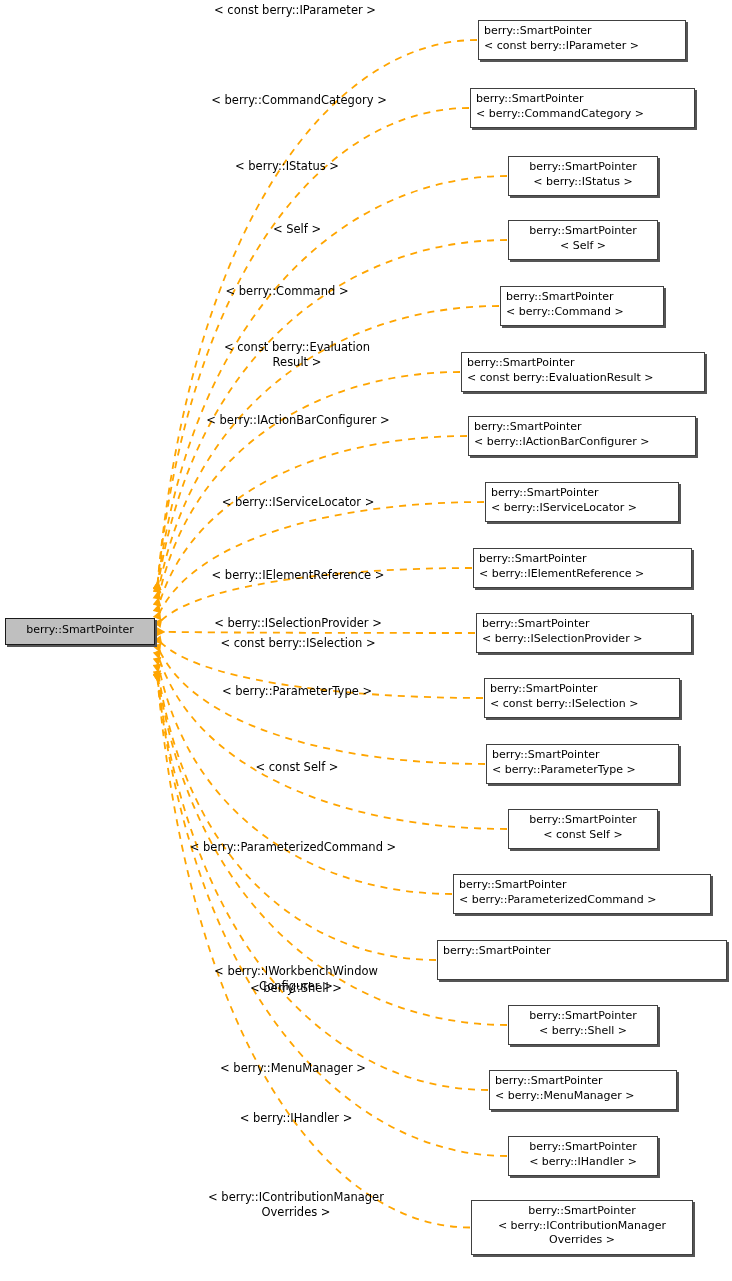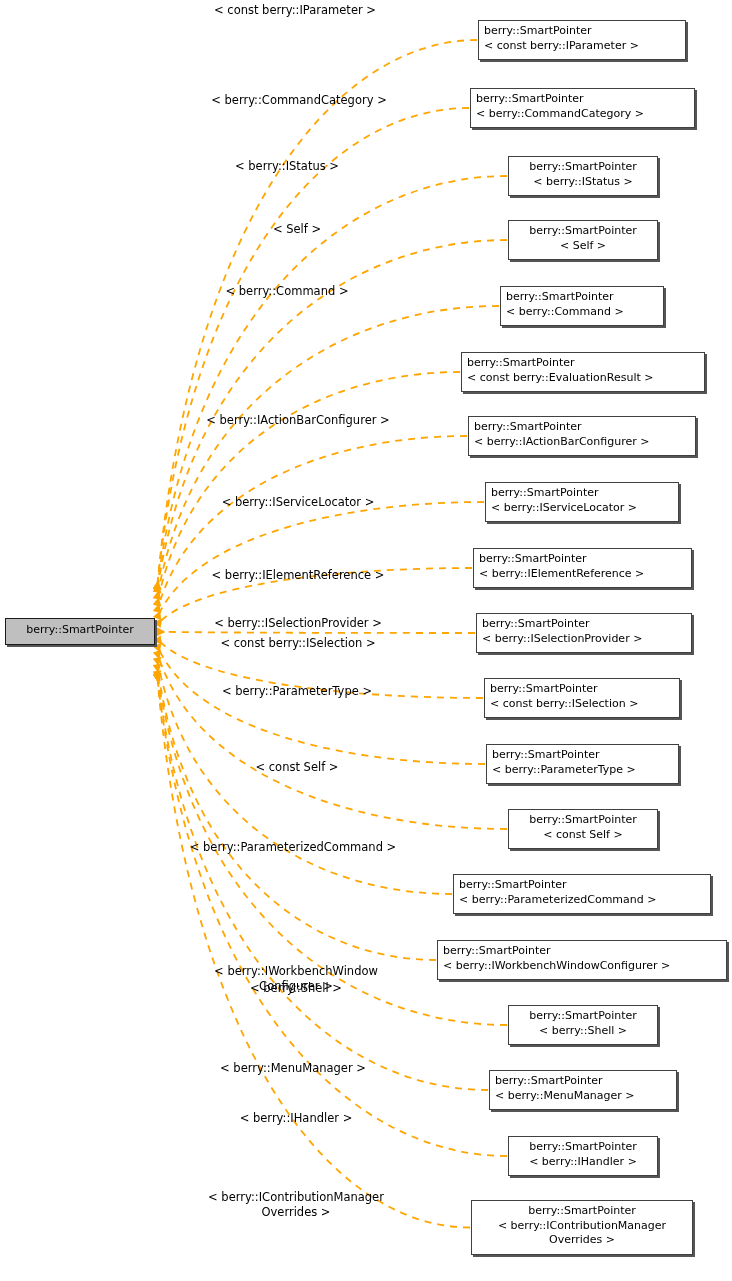--- a/index.html
+++ b/index.html
@@ -109,30 +109,31 @@
     <div class="node left-align" style="left: 500px; top: 286px; width: 164px; height: 40px;"><span class="ln">berry::SmartPointer</span><span class="ln">&lt; berry::Command &gt;</span></div>
     <div class="node left-align" style="left: 461px; top: 352px; width: 244px; height: 40px;"><span class="ln">berry::SmartPointer</span><span class="ln">&lt; const berry::EvaluationResult &gt;</span></div>
     <div class="node left-align" style="left: 468px; top: 416px; width: 228px; height: 40px;"><span class="ln">berry::SmartPointer</span><span class="ln">&lt; berry::IActionBarConfigurer &gt;</span></div>
     <div class="node left-align" style="left: 485px; top: 482px; width: 194px; height: 40px;"><span class="ln">berry::SmartPointer</span><span class="ln">&lt; berry::IServiceLocator &gt;</span></div>
     <div class="node left-align" style="left: 473px; top: 548px; width: 219px; height: 40px;"><span class="ln">berry::SmartPointer</span><span class="ln">&lt; berry::IElementReference &gt;</span></div>
     <div class="node left-align" style="left: 476px; top: 613px; width: 216px; height: 40px;"><span class="ln">berry::SmartPointer</span><span class="ln">&lt; berry::ISelectionProvider &gt;</span></div>
     <div class="node left-align" style="left: 484px; top: 678px; width: 196px; height: 40px;"><span class="ln">berry::SmartPointer</span><span class="ln">&lt; const berry::ISelection &gt;</span></div>
     <div class="node left-align" style="left: 486px; top: 744px; width: 193px; height: 40px;"><span class="ln">berry::SmartPointer</span><span class="ln">&lt; berry::ParameterType &gt;</span></div>
     <div class="node center-align" style="left: 508px; top: 809px; width: 150px; height: 40px;"><span class="ln">berry::SmartPointer</span><span class="ln">&lt; const Self &gt;</span></div>
     <div class="node left-align" style="left: 453px; top: 874px; width: 258px; height: 40px;"><span class="ln">berry::SmartPointer</span><span class="ln">&lt; berry::ParameterizedCommand &gt;</span></div>
-    <div class="node left-align" style="left: 437px; top: 940px; width: 290px; height: 40px;"><span class="ln">berry::SmartPointer</span><span class="ln">&lt; berry::IWorkbenchWindowConfigurer &gt;</span></div>
+    <div class="node left-align" style="left: 437px; top: 940px; width: 290px; height: 40px;"><span class="ln">berry::SmartPointer</span></div>
     <div class="node center-align" style="left: 508px; top: 1005px; width: 150px; height: 40px;"><span class="ln">berry::SmartPointer</span><span class="ln">&lt; berry::Shell &gt;</span></div>
     <div class="node left-align" style="left: 489px; top: 1070px; width: 188px; height: 40px;"><span class="ln">berry::SmartPointer</span><span class="ln">&lt; berry::MenuManager &gt;</span></div>
     <div class="node center-align" style="left: 508px; top: 1136px; width: 150px; height: 40px;"><span class="ln">berry::SmartPointer</span><span class="ln">&lt; berry::IHandler &gt;</span></div>
     <div class="node center-align" style="left: 471px; top: 1200px; width: 222px; height: 55px;"><span class="ln">berry::SmartPointer</span><span class="ln">&lt; berry::IContributionManager</span><span class="ln">Overrides &gt;</span></div>
     <div class="edge-label" style="left: 295px; top: 3px;"><span class="ln">&lt; const berry::IParameter &gt;</span></div>
     <div class="edge-label" style="left: 299px; top: 93px;"><span class="ln">&lt; berry::CommandCategory &gt;</span></div>
     <div class="edge-label" style="left: 287px; top: 159px;"><span class="ln">&lt; berry::IStatus &gt;</span></div>
     <div class="edge-label" style="left: 297px; top: 222px;"><span class="ln">&lt; Self &gt;</span></div>
     <div class="edge-label" style="left: 287px; top: 284px;"><span class="ln">&lt; berry::Command &gt;</span></div>
+    <div class="edge-label" style="left: 297px; top: 340px;"><span class="ln">&lt; const berry::Evaluation</span><span class="ln">Result &gt;</span></div>
     <div class="edge-label" style="left: 298px; top: 413px;"><span class="ln">&lt; berry::IActionBarConfigurer &gt;</span></div>
     <div class="edge-label" style="left: 298px; top: 495px;"><span class="ln">&lt; berry::IServiceLocator &gt;</span></div>
     <div class="edge-label" style="left: 298px; top: 568px;"><span class="ln">&lt; berry::IElementReference &gt;</span></div>
     <div class="edge-label" style="left: 298px; top: 616px;"><span class="ln">&lt; berry::ISelectionProvider &gt;</span></div>
     <div class="edge-label" style="left: 298px; top: 636px;"><span class="ln">&lt; const berry::ISelection &gt;</span></div>
     <div class="edge-label" style="left: 297px; top: 684px;"><span class="ln">&lt; berry::ParameterType &gt;</span></div>
     <div class="edge-label" style="left: 297px; top: 760px;"><span class="ln">&lt; const Self &gt;</span></div>
     <div class="edge-label" style="left: 293px; top: 840px;"><span class="ln">&lt; berry::ParameterizedCommand &gt;</span></div>
     <div class="edge-label" style="left: 296px; top: 964px;"><span class="ln">&lt; berry::IWorkbenchWindow</span><span class="ln">Configurer &gt;</span></div>
     <div class="edge-label" style="left: 296px; top: 981px;"><span class="ln">&lt; berry::Shell &gt;</span></div>

